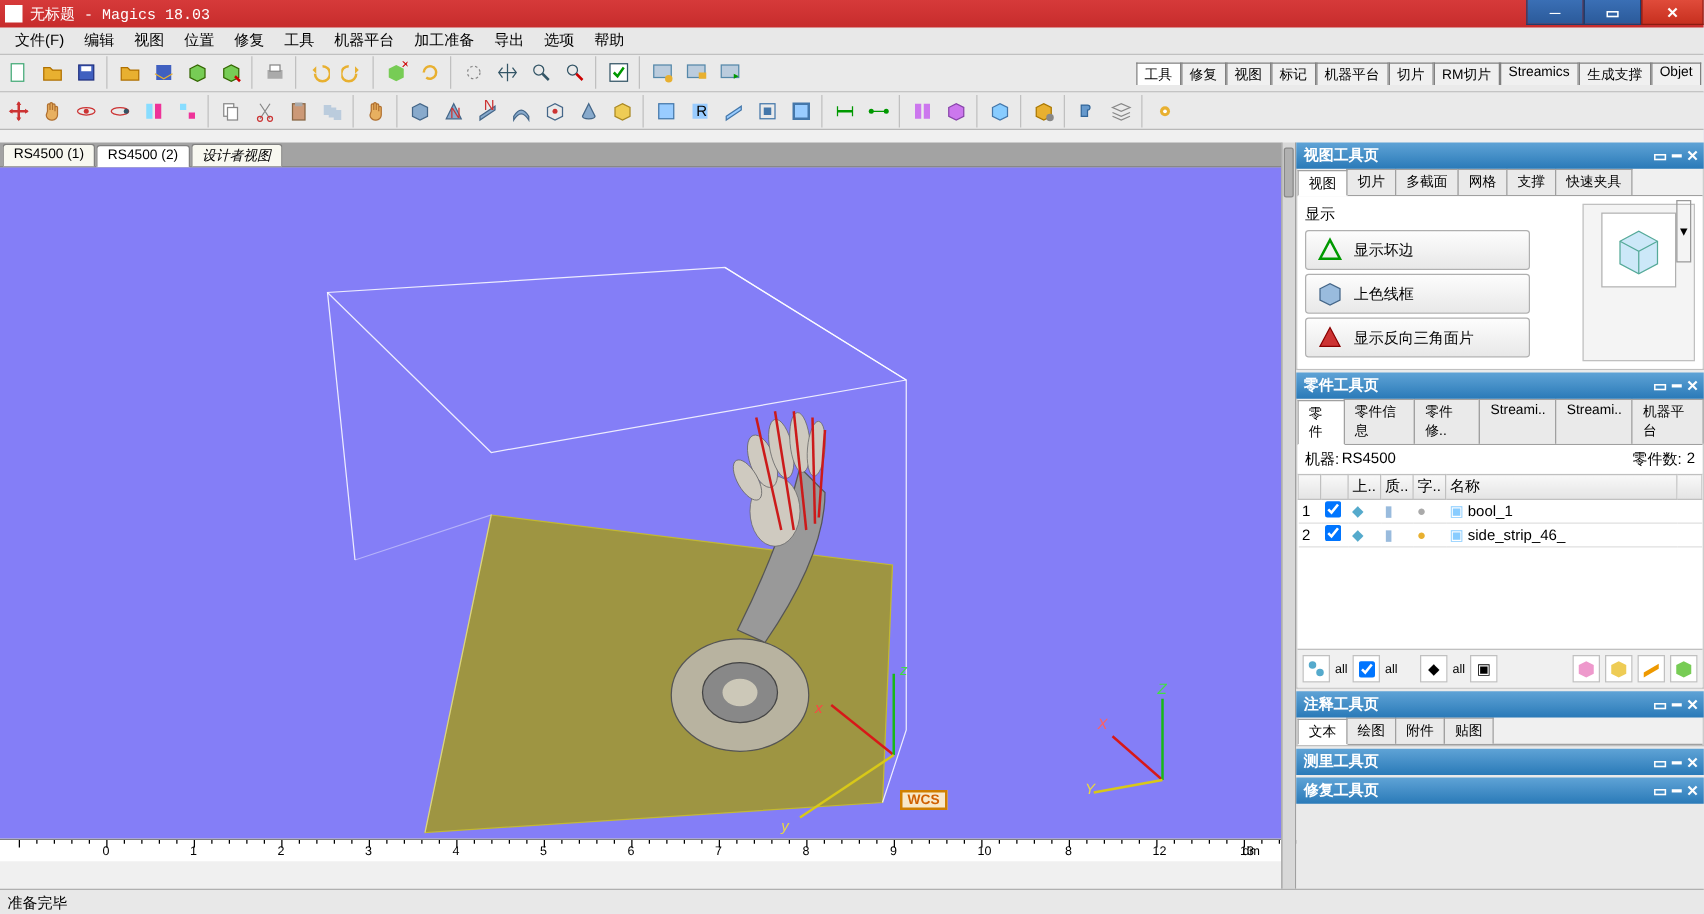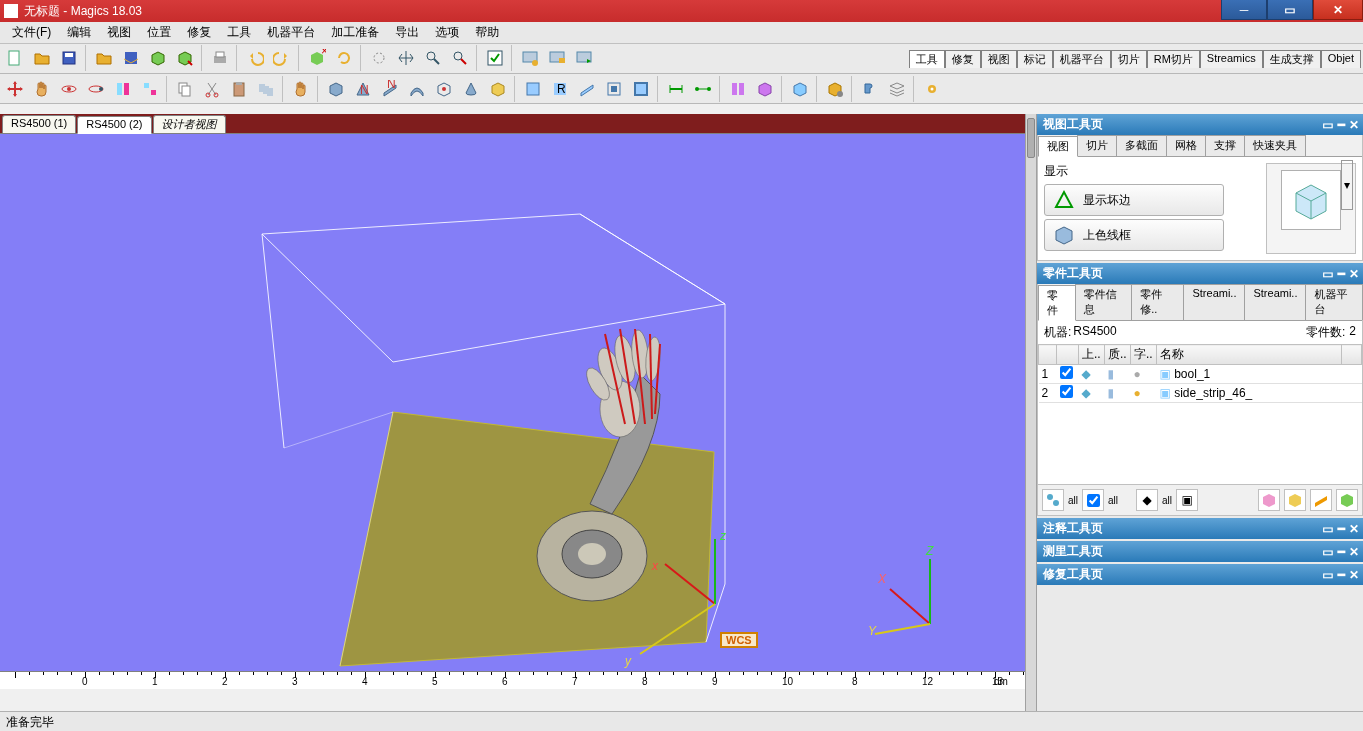--- a/index.html
+++ b/index.html
@@ -1,29 +1,29 @@
 <!DOCTYPE html>
 <html><head>
 <meta charset="utf-8">
 <style>
 * { margin:0; padding:0; box-sizing:border-box; font-family:"Microsoft YaHei","SimSun",Arial,sans-serif; font-size:12px; }
 html,body { width:1363px; height:731px; overflow:hidden; background:#f0f0f0; }
 .titlebar { height:22px; background:linear-gradient(#d63a3a,#c72c2c); color:#fff; display:flex; align-items:center; padding:0 4px; position:relative; }
 .titlebar .app-icon { width:14px; height:14px; background:#fff; margin-right:6px; display:inline-block; }
-.titlebar .title { flex:1; }
+.titlebar .title { flex:1;font-family:Liberation Mono, monospace; }
 .win-btns { position:absolute; right:0; top:0; display:flex; }
 .win-btn { width:46px; height:20px; display:flex; align-items:center; justify-content:center; color:#fff; background:linear-gradient(#3a6fb5,#2b5a9a); border:1px solid #1d3e6e; border-top:none; font-weight:bold; }
 .win-btn.close { background:linear-gradient(#e04b3a,#c7301f); border-color:#8a1d10; width:50px; }
 .menubar { height:22px; background:#e8e8e8; border-bottom:1px solid #c0c0c0; display:flex; align-items:center; padding:0 4px; }
 .menubar span { padding:2px 8px; cursor:default; }
 .toolstrip { background:#eaeaea; border-bottom:1px solid #b8b8b8; display:flex; align-items:center; gap:1px; padding:1px 2px; flex-wrap:wrap; }
 .tool-btn { width:26px; height:26px; display:flex; align-items:center; justify-content:center; border:1px solid transparent; }
 .tool-btn svg { width:18px; height:18px; }
 .sep { width:3px; height:26px; border-left:1px solid #c0c0c0; margin:0 2px; }
-.tabstrip { display:flex; align-items:flex-end; height:20px; background:#7f1d1d; border-bottom:1px solid #808080; padding-left:2px; }
+.tabstrip { display:flex; align-items:flex-end; height:20px; background:#a3a3a3; border-bottom:1px solid #808080; padding-left:2px; }
 .tabstrip .tab { padding:1px 8px; border:1px solid #808080; border-bottom:none; background:#f8f8f0; margin-right:1px; font-size:11px; height:18px; border-top-left-radius:3px; border-top-right-radius:3px; }
 .tabstrip .tab.active { background:#fff; border-bottom:1px solid #fff; position:relative; top:1px; }
 .tabstrip .tab.italic { font-style:italic; }
 .context-tabs { display:inline-flex; align-items:flex-end; border-bottom:1px solid #808080; margin-left:6px; height:20px; }
 .context-tabs .ctab { padding:1px 6px; border:1px solid #808080; border-bottom:none; background:#f0f0f0; font-size:11px; height:18px; }
 .context-tabs .ctab.active { background:#fff; }
 
 .workarea { position:absolute; left:0; top:134px; width:1025px; height:537px; background:#847ef7; }
 .ruler-h { position:absolute; left:0; width:1025px; height:18px; top:671px; background:#fff; border-top:1px solid #808080; display:flex; position:absolute; }
 .ruler-seg { position:absolute; top:0; border-left:1px solid #000; height:6px; }
@@ -593,20 +593,26 @@
                 <path d="M3 18L11 3l8 15z" fill="none" stroke="#090" stroke-width="2"></path>
               </svg>
               <span>显示坏边</span>
             </div>
           <div class="disp-btn">
               <svg width="22" height="22">
                 <path d="M3 7l8-4 8 4v9l-8 4-8-4z" fill="#9bd" stroke="#468"></path>
               </svg>
               <span>上色线框</span>
             </div>
+          <div class="disp-btn">
+              <svg width="22" height="22">
+                <path d="M3 18L11 3l8 15z" fill="#c33" stroke="#800"></path>
+              </svg>
+              <span>显示反向三角面片</span>
+            </div>
         </div>
         <div style="width:90px; display:flex; flex-direction:column; align-items:center; gap:4px; border:1px solid #c0c0c0; padding:6px; background:#f4f4f4;">
           <div class="thumb-cube">
               <svg width="50" height="50" viewBox="0 0 50 50">
                 <path d="M10 18l15-8 15 8v18l-15 8-15-8z" fill="#cce8f8" stroke="#5a9"></path>
                 <path d="M10 18l15 8 15-8M25 26v18" stroke="#5a9" fill="none"></path>
               </svg>
             </div>
           <div style="border:1px solid #999; width:12px; height:50px; display:flex; align-items:center; justify-content:center; position:absolute; right:10px; top:46px;">▾</div>
         </div>
@@ -717,20 +723,28 @@
 
   <div>
     <div class="panel-head">
       <span>注释工具页</span>
       <span class="controls">
           <span>▭</span>
           <span>━</span>
           <span>✕</span>
         </span>
     </div>
+    <div class="panel-body">
+        <div class="subtabs">
+      <div class="st active">文本</div>
+      <div class="st">绘图</div>
+      <div class="st">附件</div>
+      <div class="st">贴图</div>
+    </div>
+      </div>
   </div>
 
   <div>
     <div class="panel-head">
       <span>测里工具页</span>
       <span class="controls">
           <span>▭</span>
           <span>━</span>
           <span>✕</span>
         </span>

